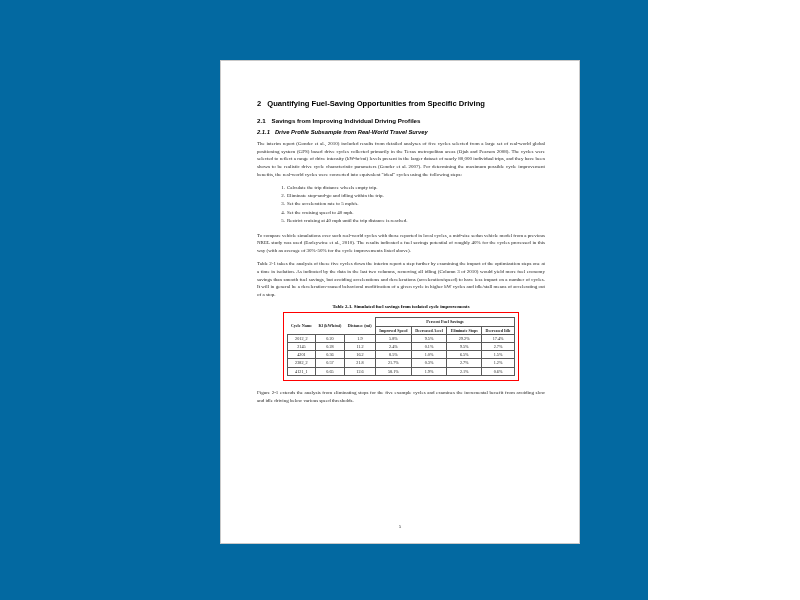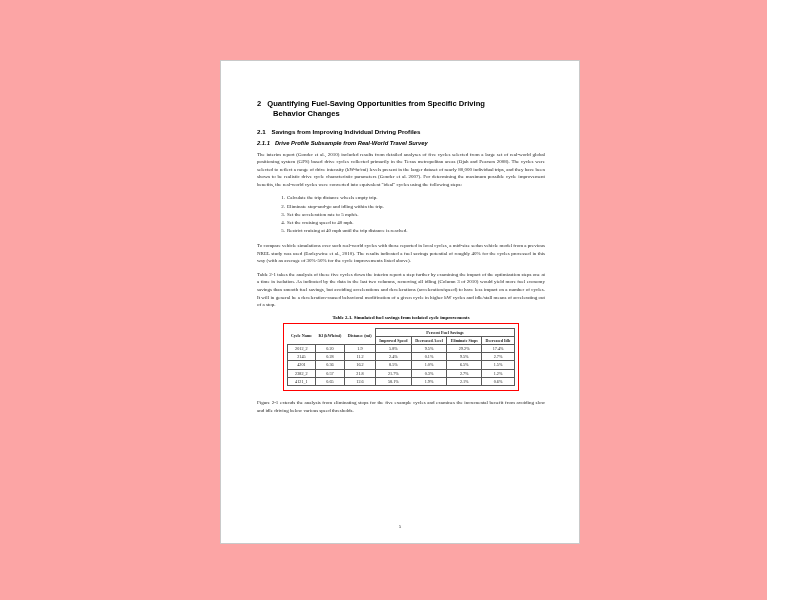--- a/index.html
+++ b/index.html
@@ -6,23 +6,23 @@
     margin: 0;
     padding: 0;
     width: 800px;
     height: 600px;
     background: #ffffff;
     font-family: "Liberation Sans", sans-serif;
     overflow: hidden;
   }
   .viewport {
     position: relative;
-    width: 767px;
+    width: 648px;
     height: 600px;
-    background: #fca5a5;
+    background: #0369a1;
   }
   .page {
     position: absolute;
     left: 220px;
     top: 60px;
     width: 360px;
     height: 484px;
     background: #ffffff;
     border: 1px solid #c9c9c9;
     box-sizing: border-box;
@@ -141,21 +141,20 @@
 </style>
 </head>
 <body>
 
 <div class="viewport">
   <div class="page">
     <div class="page-inner">
 
       <div class="h1">
         <span class="num">2</span><span>Quantifying Fuel-Saving Opportunities from Specific Driving</span>
-        <span class="line2">Behavior Changes</span>
       </div>
 
       <div class="h2">
         <span class="num">2.1</span><span>Savings from Improving Individual Driving Profiles</span>
       </div>
 
       <div class="h3">
         <span class="num">2.1.1</span><span>Drive Profile Subsample from Real-World Travel Survey</span>
       </div>
 

